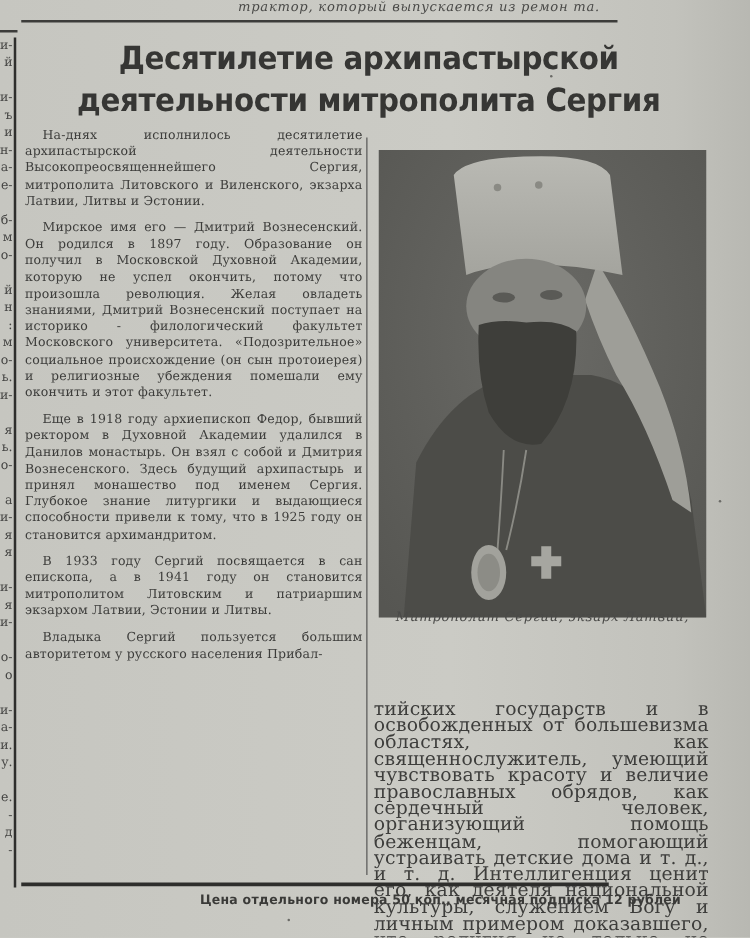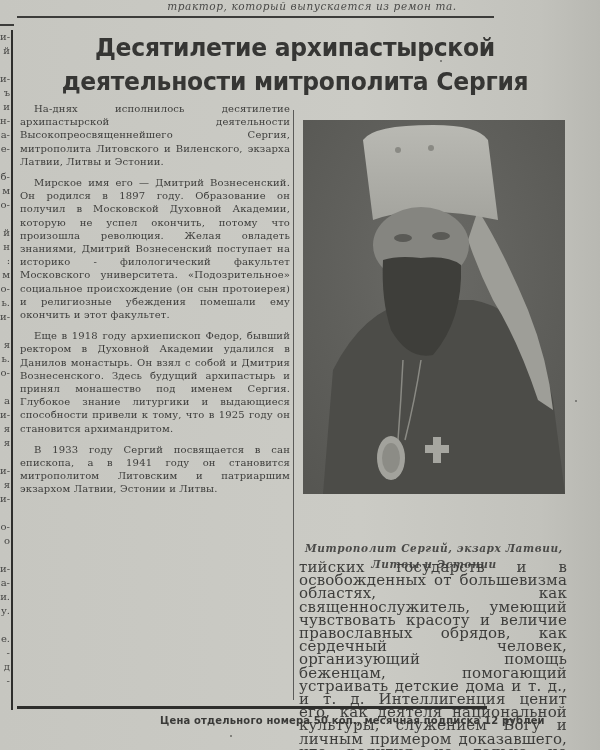--- a/index.html
+++ b/index.html
@@ -7,23 +7,23 @@
     width:600px; height:750px; overflow:hidden; position:relative;
     background:#c9c9c3;
     font-family:"DejaVu Serif", serif;
     color:#3a3a38;
   }
   .page {
     position:absolute; left:0; top:0; width:600px; height:750px;
     background: linear-gradient(90deg, #c6c6c0 0%, #cbcbc5 60%, #c2c2bc 90%, #b8b8b2 100%);
   }
   .top-caption {
-    position:absolute; left:132px; top:0; width:360px; height:16px;
+    position:absolute; left:120px; top:0; width:360px; height:16px;
     font-style:italic; font-size:10.5px; letter-spacing:0.6px; color:#4a4a48;
-    text-align:center; white-space:nowrap;
+    text-align:right; white-space:nowrap;
   }
   .top-rule {
     position:absolute; left:17px; top:16px; width:477px; height:2px; background:#3c3c3a;
   }
   .left-stub-rule {
     position:absolute; left:0; top:24px; width:14px; height:2px; background:#3c3c3a;
   }
   .left-col-strip {
     position:absolute; left:0; top:30px; width:10px; height:680px;
     font-size:10px; line-height:14px; color:#464644; overflow:hidden;
@@ -46,23 +46,23 @@
   .col1 p { margin:0 0 8px 0; text-indent:14px; }
   .col-divider-mid {
     position:absolute; left:293px; top:110px; width:1px; height:590px; background:#5a5a58;
   }
   .photo {
     position:absolute; left:303px; top:120px; width:262px; height:374px;
     background:#5e5e5a; overflow:hidden;
   }
   .photo svg { display:block; }
   .photo-caption {
-    position:absolute; left:300px; top:540px; width:268px;
+    position:absolute; left:300px; top:486px; width:268px;
     text-align:center; font-style:italic; font-size:10.5px; line-height:16px;
-    color:#4a4a48; letter-spacing:0.6px;font-weight:bold;
+    color:#4a4a48; letter-spacing:0.6px;
   }
   .col2 {
     position:absolute; left:299px; top:561px; width:268px;
     font-size:15px; line-height:13.2px; text-align:justify; color:#3d3d3b;
     letter-spacing:0.15px;
   }
   .col2 p { margin:0; }
   .bottom-rule {
     position:absolute; left:17px; top:706px; width:470px; height:3px; background:#2e2e2c;
   }
@@ -137,20 +137,21 @@
   <div class="headline">
     <div>Десятилетие архипастырской</div>
     <div>деятельности митрополита Сергия</div>
   </div>
 
   <div class="col1">
     <p>На-днях исполнилось десятилетие архипастырской деятельности Высокопреосвященнейшего Сергия, митрополита Литовского и Виленского, экзарха Латвии, Литвы и Эстонии.</p>
     <p>Мирское имя его — Дмитрий Вознесенский. Он родился в 1897 году. Образование он получил в Московской Духовной Академии, которую не успел окончить, потому что произошла революция. Желая овладеть знаниями, Дмитрий Вознесенский поступает на историко - филологический факультет Московского университета. «Подозрительное» социальное происхождение (он сын протоиерея) и религиозные убеждения помешали ему окончить и этот факультет.</p>
     <p>Еще в 1918 году архиепископ Федор, бывший ректором в Духовной Академии удалился в Данилов монастырь. Он взял с собой и Дмитрия Вознесенского. Здесь будущий архипастырь и принял монашество под именем Сергия. Глубокое знание литургики и выдающиеся способности привели к тому, что в 1925 году он становится архимандритом.</p>
     <p>В 1933 году Сергий посвящается в сан епископа, а в 1941 году он становится митрополитом Литовским и патриаршим экзархом Латвии, Эстонии и Литвы.</p>
+    <p>Владыка Сергий пользуется большим авторитетом у русского населения Прибал-</p>
   </div>
 
   <div class="col-divider-mid"></div>
 
   <div class="photo">
     <svg width="262" height="374" viewBox="0 0 262 374">
       <defs>
         <radialGradient id="bg" cx="50%" cy="40%" r="75%">
           <stop offset="0%" stop-color="#6a6a66"></stop>
           <stop offset="100%" stop-color="#565652"></stop>
@@ -181,21 +182,20 @@
 
       <ellipse cx="88" cy="338" rx="14" ry="22" fill="#a2a29c"></ellipse>
       <ellipse cx="88" cy="338" rx="9" ry="15" fill="#8c8c86"></ellipse>
 
       <path d="M122 325 h8 v-8 h8 v8 h8 v8 h-8 v10 h-8 v-10 h-8 Z" fill="#a6a6a0"></path>
     </svg>
   </div>
 
   <div class="photo-caption">
     <div>Митрополит Сергий, экзарх Латвии,</div>
-    <div>Литвы и Эстонии</div>
   </div>
 
   <div class="col2">
     <p>тийских государств и в освобожденных от большевизма областях, как священнослужитель, умеющий чувствовать красоту и величие православных обрядов, как сердечный человек, организующий помощь беженцам, помогающий устраивать детские дома и т. д., и т. д. Интеллигенция ценит его, как деятеля национальной культуры, служением Богу и личным примером доказавшего, что религия не только не противоречит науке, но взаимно дополняет ее.</p>
   </div>
 
   <div class="bottom-rule"></div>
   <div class="price-line">Цена отдельного номера 50 коп., месячная подписка 12 рублей</div>
 
   <div class="speck" style="left:440px;top:60px;width:2px;height:2px"></div>

